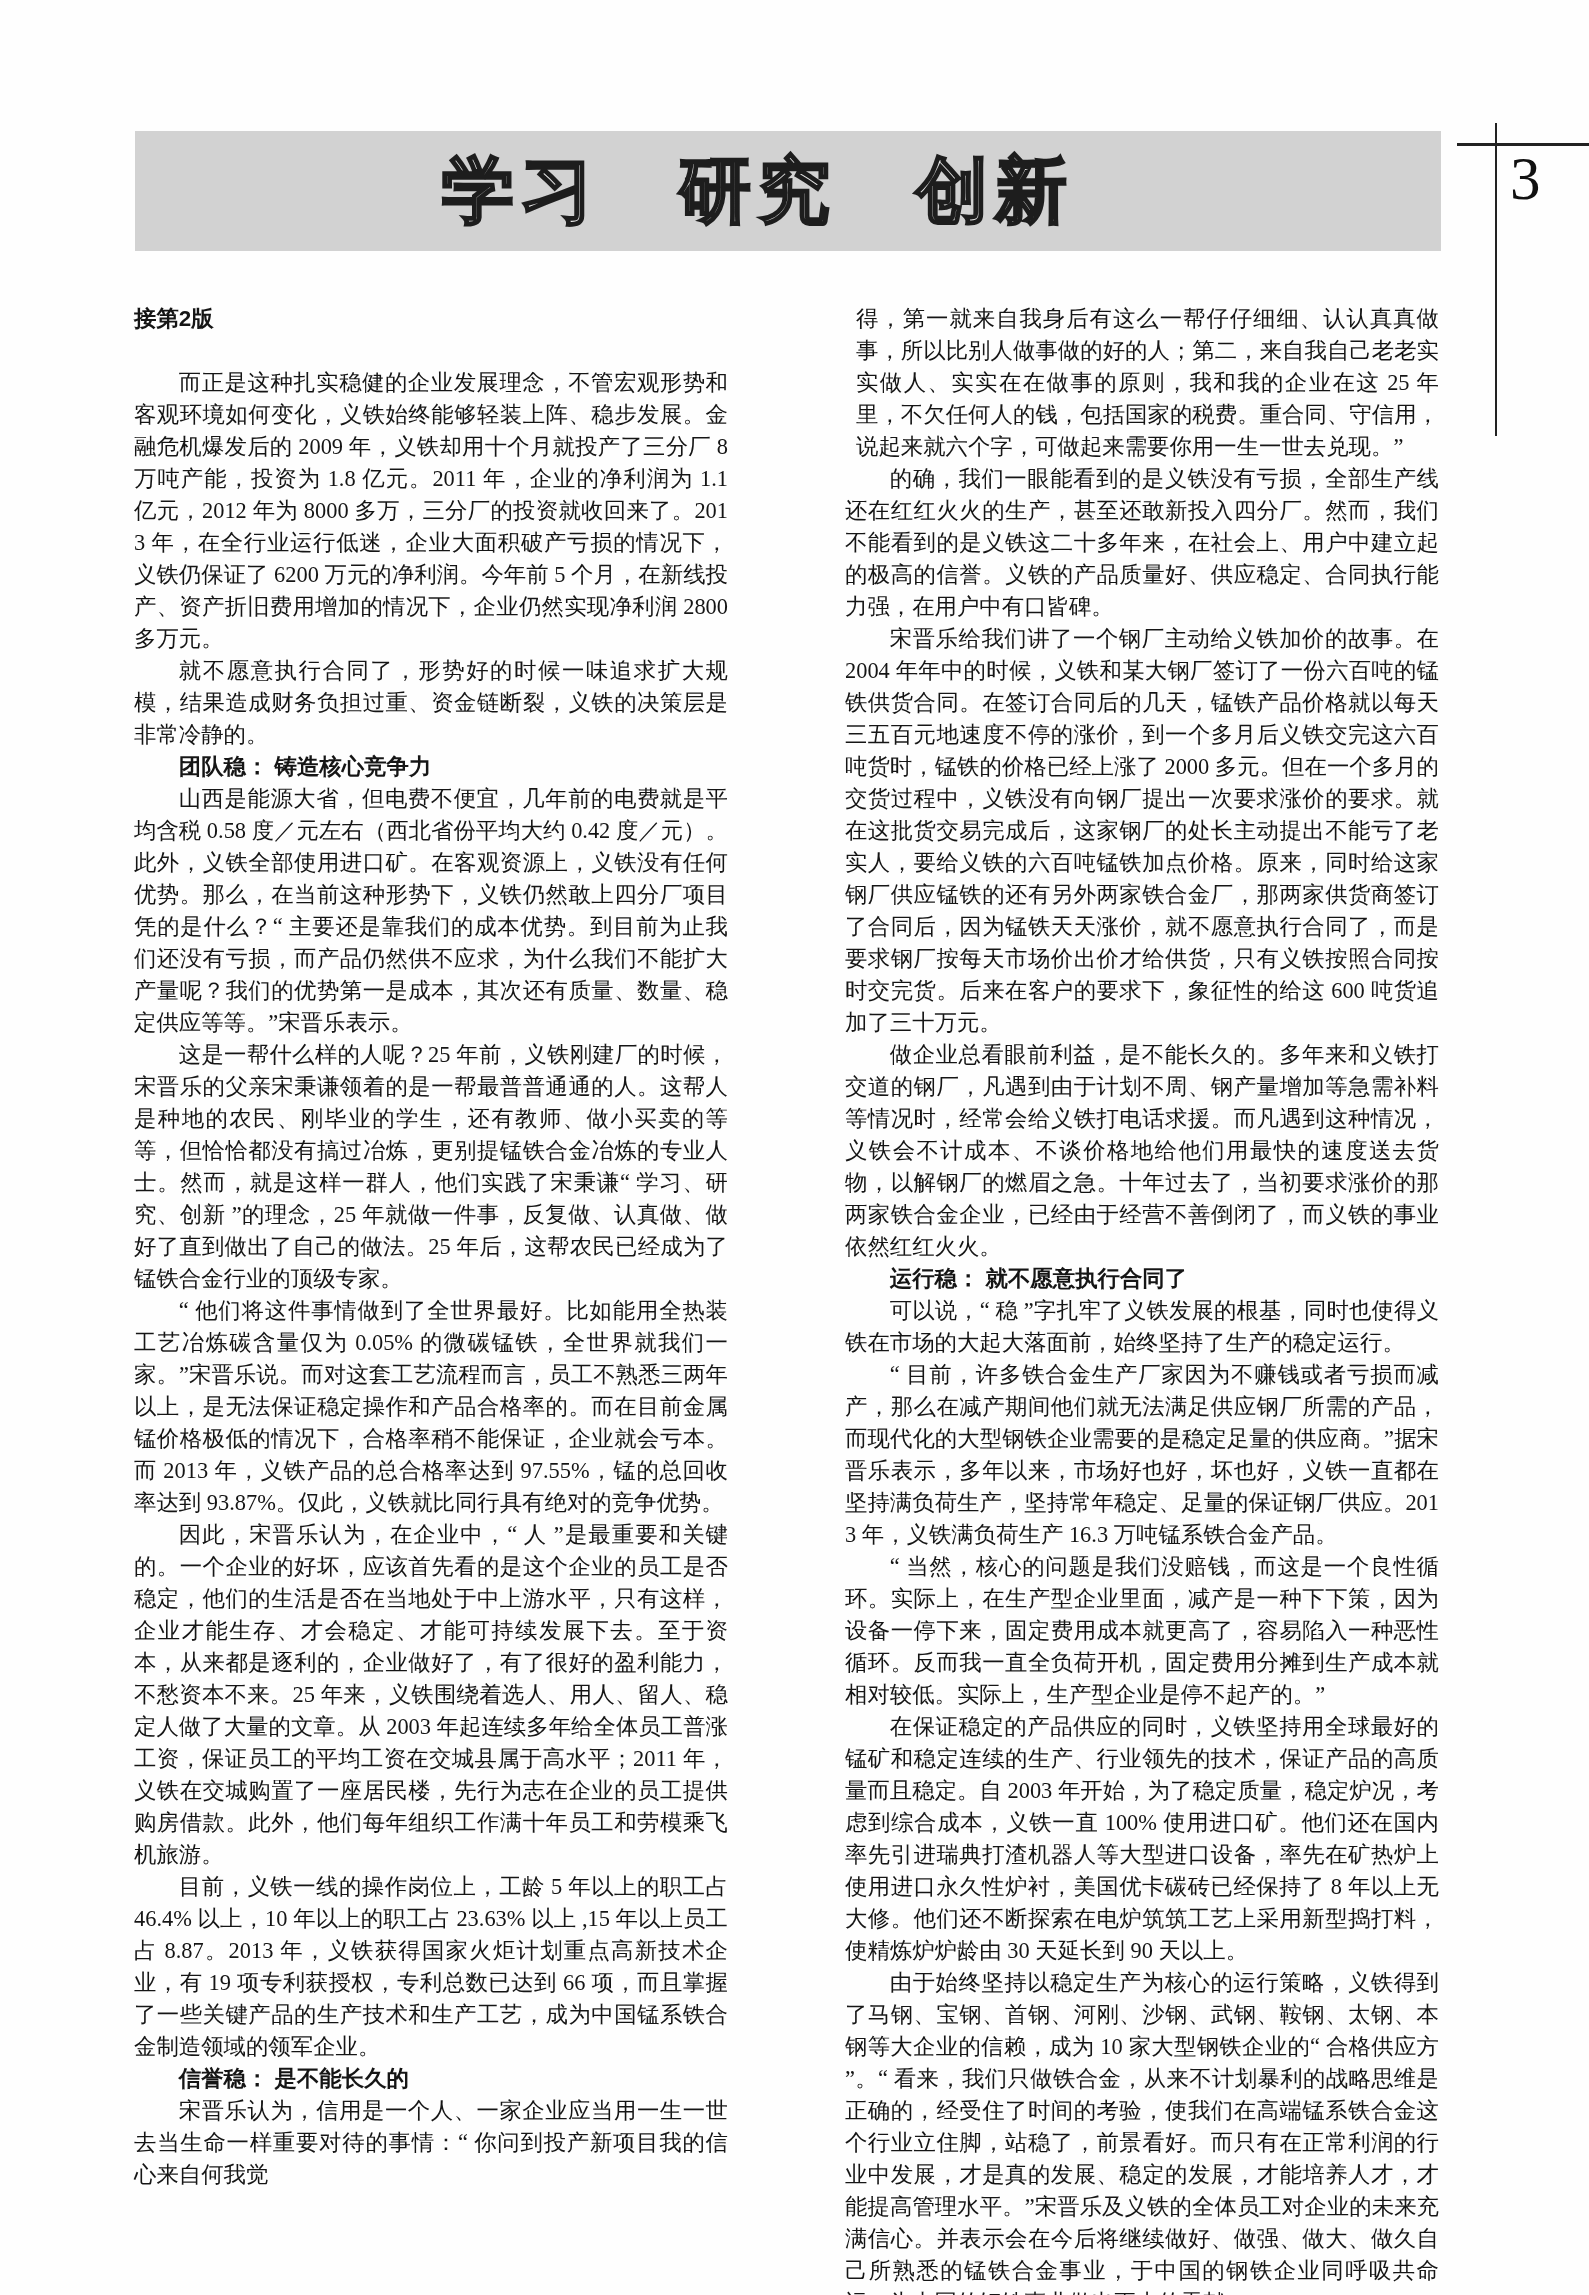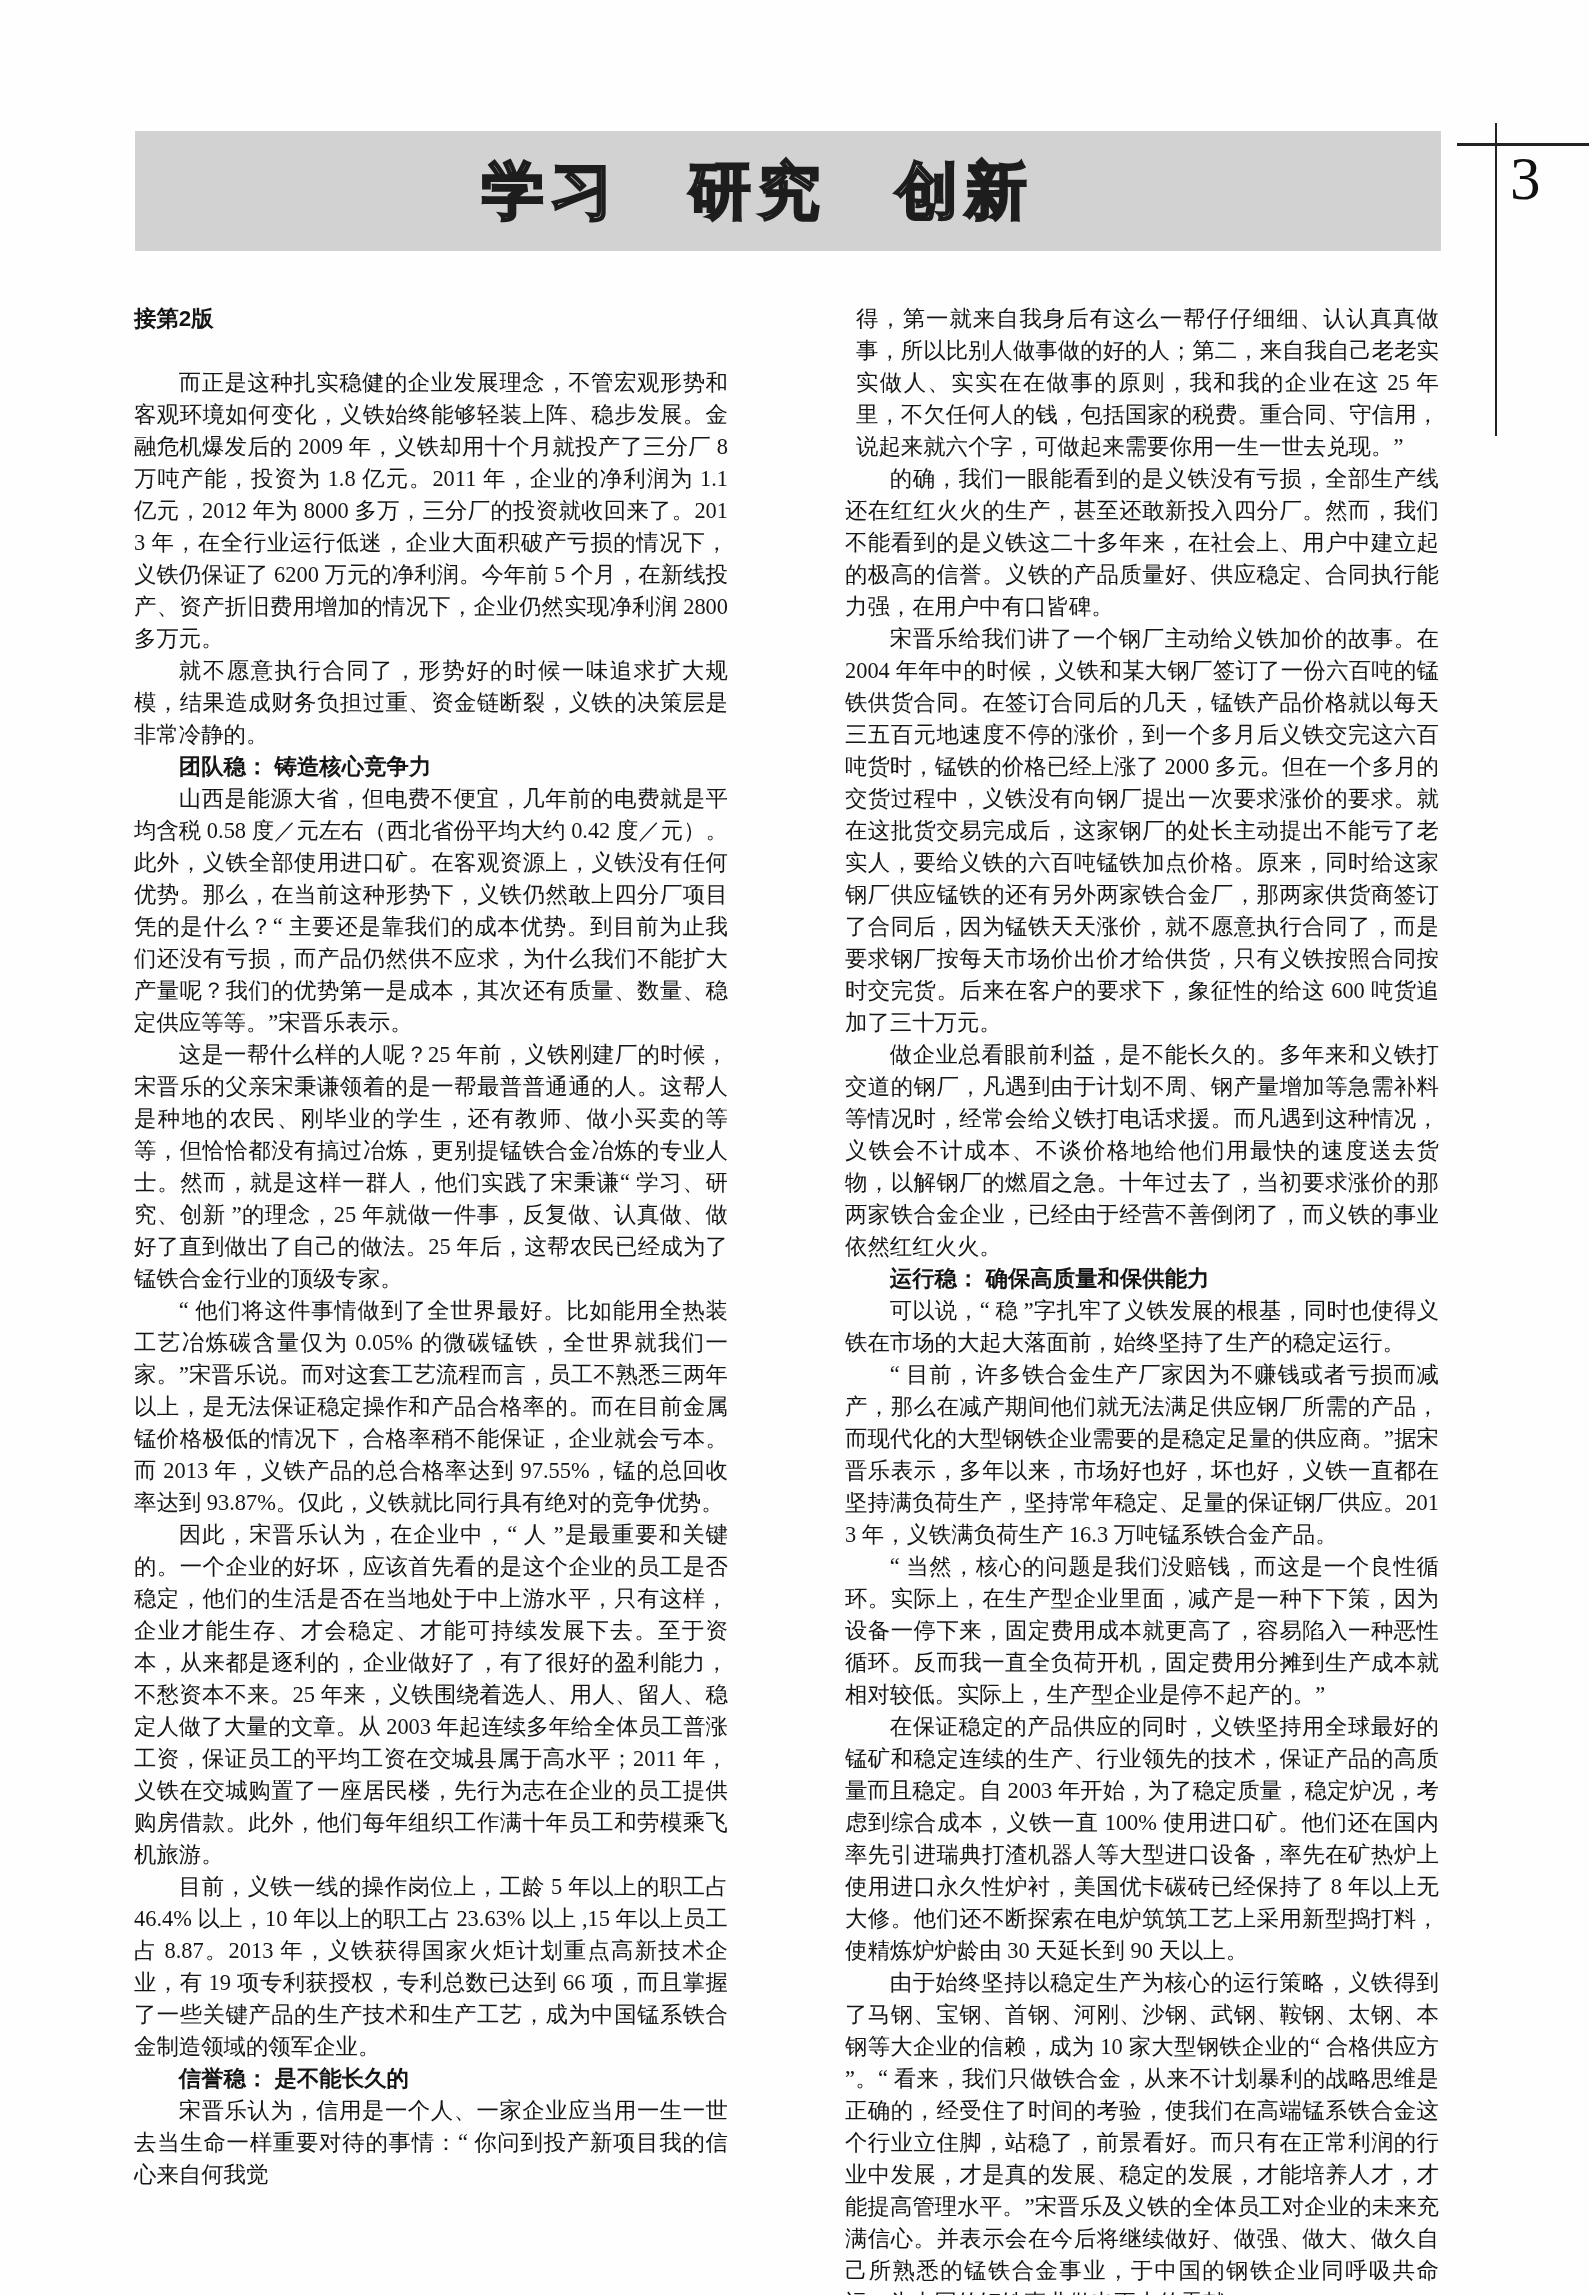--- a/index.html
+++ b/index.html
@@ -20,21 +20,21 @@
     width: 1306px;
     height: 120px;
     background: #d2d2d2;
     display: flex;
     align-items: center;
     justify-content: center;
   }
   .masthead {
     font-family: "Liberation Sans", sans-serif;
     font-weight: bold;
-    font-size: 62px;
+    font-size: 72px;
     letter-spacing: 7px;
     white-space: nowrap;
     color: #e9e9e9;
     -webkit-text-stroke: 2.5px #1d1d1d;
     text-shadow: 0 0 1px #1d1d1d;
     margin-right: 60px;
   }
   .rule-v {
     position: absolute;
     left: 1495px;
@@ -116,21 +116,21 @@
         <p class="paragraph">因此，宋晋乐认为，在企业中，“ 人 ”是最重要和关键的。一个企业的好坏，应该首先看的是这个企业的员工是否稳定，他们的生活是否在当地处于中上游水平，只有这样，企业才能生存、才会稳定、才能可持续发展下去。至于资本，从来都是逐利的，企业做好了，有了很好的盈利能力，不愁资本不来。25 年来，义铁围绕着选人、用人、留人、稳定人做了大量的文章。从 2003 年起连续多年给全体员工普涨工资，保证员工的平均工资在交城县属于高水平；2011 年，义铁在交城购置了一座居民楼，先行为志在企业的员工提供购房借款。此外，他们每年组织工作满十年员工和劳模乘飞机旅游。</p>
         <p class="paragraph">目前，义铁一线的操作岗位上，工龄 5 年以上的职工占 46.4% 以上，10 年以上的职工占 23.63% 以上 ,15 年以上员工占 8.87。2013 年，义铁获得国家火炬计划重点高新技术企业，有 19 项专利获授权，专利总数已达到 66 项，而且掌握了一些关键产品的生产技术和生产工艺，成为中国锰系铁合金制造领域的领军企业。</p>
         <p class="heading">信誉稳： 是不能长久的</p>
         <p class="paragraph">宋晋乐认为，信用是一个人、一家企业应当用一生一世去当生命一样重要对待的事情：“ 你问到投产新项目我的信心来自何我觉</p>
       </div>
     <div class="col">
         <p class="paragraph noindent">得，第一就来自我身后有这么一帮仔仔细细、认认真真做事，所以比别人做事做的好的人；第二，来自我自己老老实实做人、实实在在做事的原则，我和我的企业在这 25 年里，不欠任何人的钱，包括国家的税费。重合同、守信用，说起来就六个字，可做起来需要你用一生一世去兑现。”</p>
         <p class="paragraph">的确，我们一眼能看到的是义铁没有亏损，全部生产线还在红红火火的生产，甚至还敢新投入四分厂。然而，我们不能看到的是义铁这二十多年来，在社会上、用户中建立起的极高的信誉。义铁的产品质量好、供应稳定、合同执行能力强，在用户中有口皆碑。</p>
         <p class="paragraph">宋晋乐给我们讲了一个钢厂主动给义铁加价的故事。在 2004 年年中的时候，义铁和某大钢厂签订了一份六百吨的锰铁供货合同。在签订合同后的几天，锰铁产品价格就以每天三五百元地速度不停的涨价，到一个多月后义铁交完这六百吨货时，锰铁的价格已经上涨了 2000 多元。但在一个多月的交货过程中，义铁没有向钢厂提出一次要求涨价的要求。就在这批货交易完成后，这家钢厂的处长主动提出不能亏了老实人，要给义铁的六百吨锰铁加点价格。原来，同时给这家钢厂供应锰铁的还有另外两家铁合金厂，那两家供货商签订了合同后，因为锰铁天天涨价，就不愿意执行合同了，而是要求钢厂按每天市场价出价才给供货，只有义铁按照合同按时交完货。后来在客户的要求下，象征性的给这 600 吨货追加了三十万元。</p>
         <p class="paragraph">做企业总看眼前利益，是不能长久的。多年来和义铁打交道的钢厂，凡遇到由于计划不周、钢产量增加等急需补料等情况时，经常会给义铁打电话求援。而凡遇到这种情况，义铁会不计成本、不谈价格地给他们用最快的速度送去货物，以解钢厂的燃眉之急。十年过去了，当初要求涨价的那两家铁合金企业，已经由于经营不善倒闭了，而义铁的事业依然红红火火。</p>
-        <p class="heading">运行稳： 确保高质量和保供能力</p>
+        <p class="heading">运行稳： 就不愿意执行合同了</p>
         <p class="paragraph">可以说，“ 稳 ”字扎牢了义铁发展的根基，同时也使得义铁在市场的大起大落面前，始终坚持了生产的稳定运行。</p>
         <p class="paragraph">“ 目前，许多铁合金生产厂家因为不赚钱或者亏损而减产，那么在减产期间他们就无法满足供应钢厂所需的产品，而现代化的大型钢铁企业需要的是稳定足量的供应商。”据宋晋乐表示，多年以来，市场好也好，坏也好，义铁一直都在坚持满负荷生产，坚持常年稳定、足量的保证钢厂供应。2013 年，义铁满负荷生产 16.3 万吨锰系铁合金产品。</p>
         <p class="paragraph">“ 当然，核心的问题是我们没赔钱，而这是一个良性循环。实际上，在生产型企业里面，减产是一种下下策，因为设备一停下来，固定费用成本就更高了，容易陷入一种恶性循环。反而我一直全负荷开机，固定费用分摊到生产成本就相对较低。实际上，生产型企业是停不起产的。”</p>
         <p class="paragraph">在保证稳定的产品供应的同时，义铁坚持用全球最好的锰矿和稳定连续的生产、行业领先的技术，保证产品的高质量而且稳定。自 2003 年开始，为了稳定质量，稳定炉况，考虑到综合成本，义铁一直 100% 使用进口矿。他们还在国内率先引进瑞典打渣机器人等大型进口设备，率先在矿热炉上使用进口永久性炉衬，美国优卡碳砖已经保持了 8 年以上无大修。他们还不断探索在电炉筑筑工艺上采用新型捣打料，使精炼炉炉龄由 30 天延长到 90 天以上。</p>
         <p class="paragraph">由于始终坚持以稳定生产为核心的运行策略，义铁得到了马钢、宝钢、首钢、河刚、沙钢、武钢、鞍钢、太钢、本钢等大企业的信赖，成为 10 家大型钢铁企业的“ 合格供应方 ”。“ 看来，我们只做铁合金，从来不计划暴利的战略思维是正确的，经受住了时间的考验，使我们在高端锰系铁合金这个行业立住脚，站稳了，前景看好。而只有在正常利润的行业中发展，才是真的发展、稳定的发展，才能培养人才，才能提高管理水平。”宋晋乐及义铁的全体员工对企业的未来充满信心。并表示会在今后将继续做好、做强、做大、做久自己所熟悉的锰铁合金事业，于中国的钢铁企业同呼吸共命运，为中国的钢铁事业做出更大的贡献。</p>
       </div>
   </div>
 
 </div>
 

